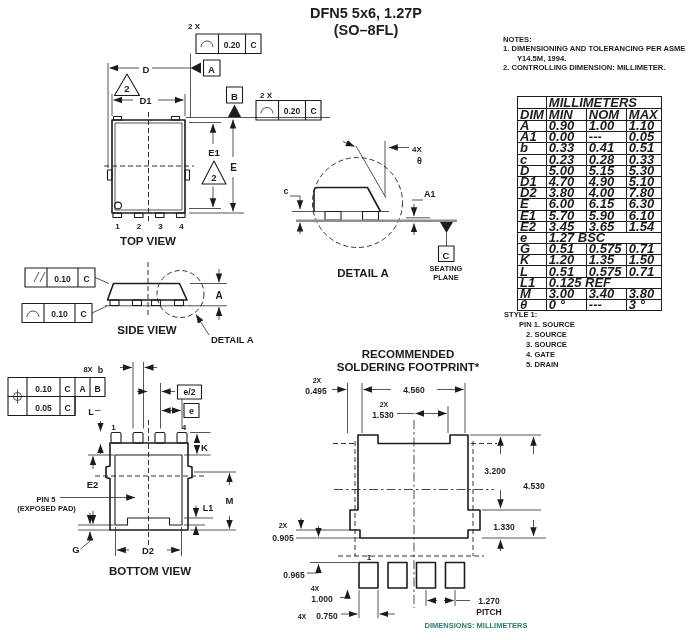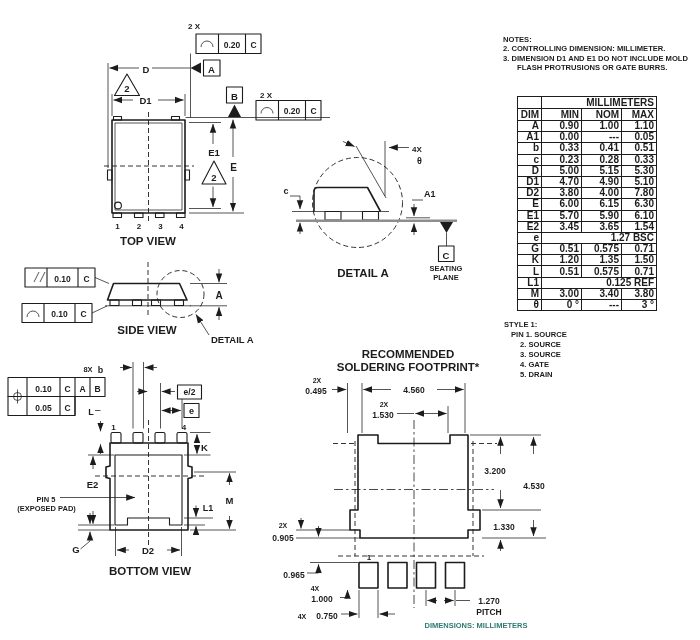--- a/index.html
+++ b/index.html
@@ -19,26 +19,26 @@
   .t7{font-size:7px;}.t75{font-size:7.5px;}.t8{font-size:8px;}.t85{font-size:8.5px;}
   .t9{font-size:9px;}.t95{font-size:9.5px;}.t10{font-size:10px;}.t115{font-size:11.5px;}
   .mid{text-anchor:middle;}
   .teal{fill:#2e7a72;}
 
   
   .title{position:absolute;left:286px;top:5px;width:160px;text-align:center;
          font-weight:bold;font-size:14.5px;line-height:16.5px;}
   .notes{position:absolute;left:503px;top:35px;width:186px;font-size:7.6px;line-height:9.4px;font-weight:bold;}
   .note-item{padding-left:14px;text-indent:-14px;width:172px;}
-  .style1{position:absolute;left:504px;top:320px;font-size:7.6px;line-height:10px;font-weight:bold;}
-  .style1 .pin-first{margin-left:7px;}
-  .style1 .pin-rest{margin-left:16px;}
+  .style1{position:absolute;left:504px;top:310px;font-size:7.6px;line-height:10px;font-weight:bold;}
+  .style1 .pin-first{margin-left:15px;}
+  .style1 .pin-rest{margin-left:22px;}
 
   table.dimtbl{position:absolute;left:517px;top:96px;border-collapse:collapse;
-       font-size:10px;font-weight:bold;text-align:right;}
+       font-size:13px;font-weight:bold;text-align:left;font-style:italic;}
   table.dimtbl td,table.dimtbl th{border:1px solid #1c1c1c;padding:0 2px;height:10.2px;line-height:10px;}
   table.dimtbl .hrow th{height:11px;}
   table.dimtbl col.c-dim{width:24px;}
   table.dimtbl col.c-min{width:40px;}
   table.dimtbl col.c-nom{width:40px;}
   table.dimtbl col.c-max{width:35px;}
 </style>
 </head>
 <body>
 
@@ -339,25 +339,29 @@
     <path class="ln thn" d="M437,600.5 L427.4,600.5" marker-end="url(#arr)"></path>
     <path class="ln thn" d="M444,600.5 L453.6,600.5" marker-end="url(#arr)"></path>
     <path class="ln thn" d="M456,600.5 H470"></path>
     <text class="t85 mid" x="489" y="604">1.270</text>
     <text class="t85 mid" x="489" y="614.5">PITCH</text>
 
     <text class="t75 mid teal" x="476" y="628">DIMENSIONS: MILLIMETERS</text>
   </g>
 </svg>
 
+<div class="title">
+  <div>DFN5 5x6, 1.27P</div>
+  <div>(SO–8FL)</div>
+</div>
 
 <div class="notes">
   <div>NOTES:</div>
+  <div class="note-item"><span>1.</span>&nbsp;<span>DIMENSIONING AND TOLERANCING PER ASME Y14.5M, 1994.</span></div>
   <div class="note-item"><span>2.</span>&nbsp;<span>CONTROLLING DIMENSION: MILLIMETER.</span></div>
-  <div class="note-item"><span>3.</span>&nbsp;<span>DIMENSION D1 AND E1 DO NOT INCLUDE MOLD FLASH PROTRUSIONS OR GATE BURRS.</span></div>
 </div>
 
 <table class="dimtbl">
   <colgroup>
         <col class="c-dim">
         <col class="c-min">
         <col class="c-nom">
         <col class="c-max">
       </colgroup>
   <tbody>

